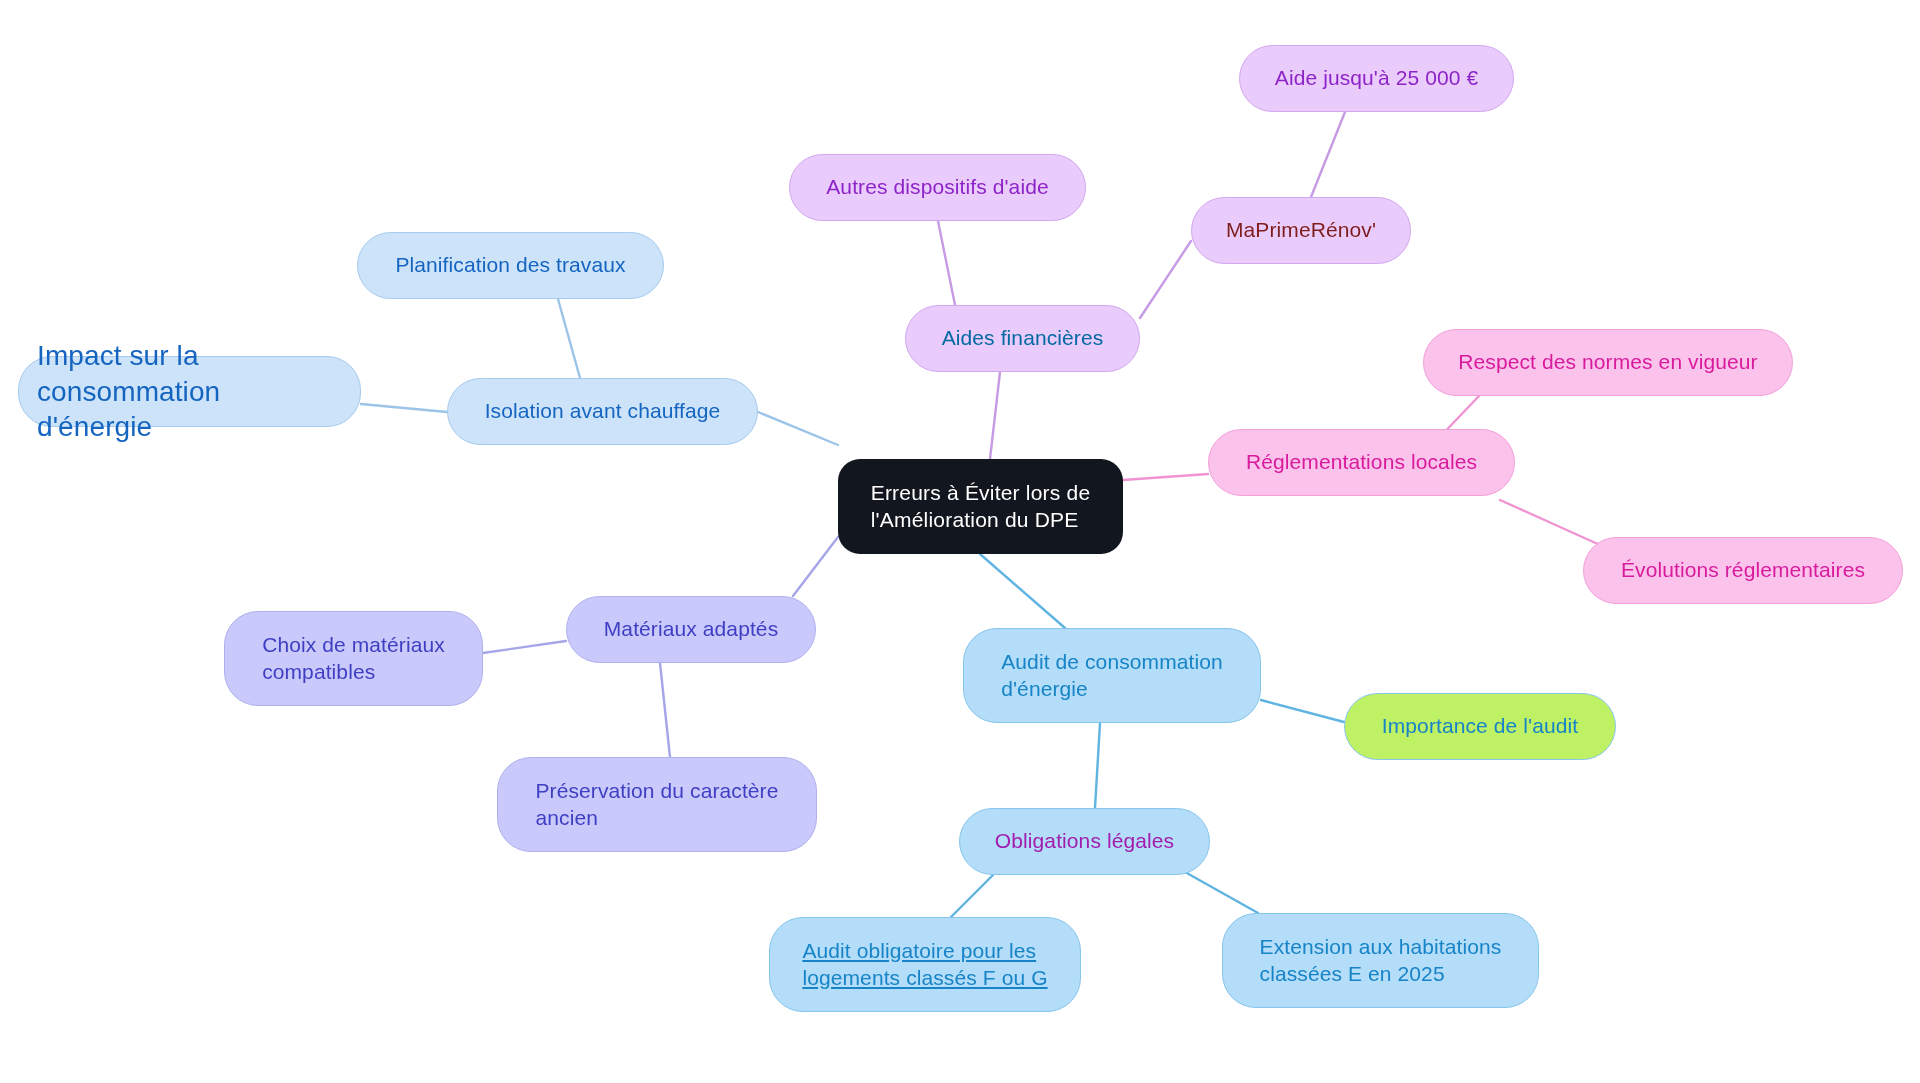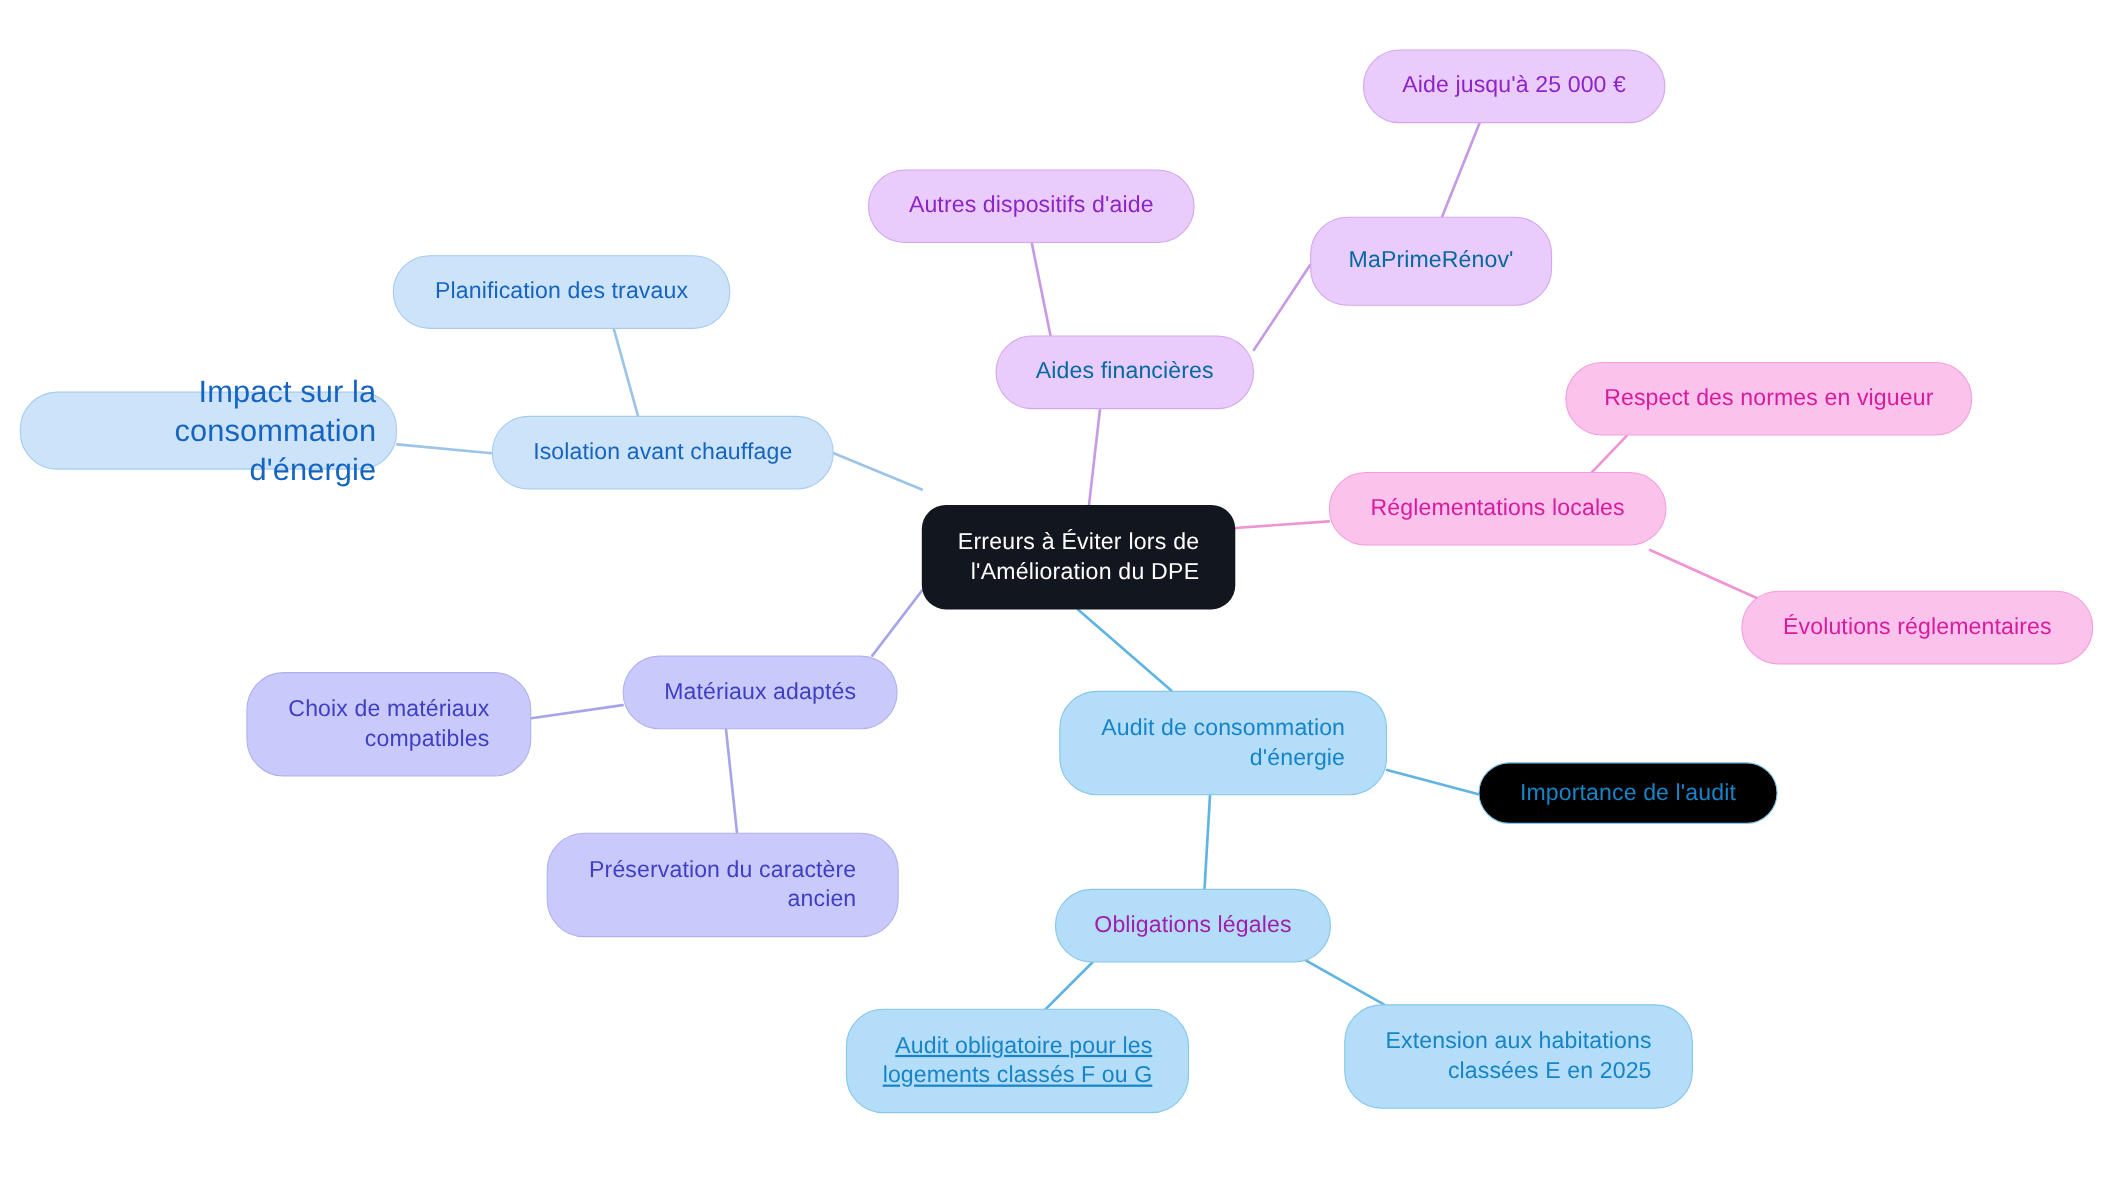--- a/index.html
+++ b/index.html
@@ -26,21 +26,21 @@
     width: 1920px;
     height: 1083px;
     pointer-events: none;
   }
   .node {
     position: absolute;
     box-sizing: border-box;
     display: flex;
     align-items: center;
     justify-content: center;
-    text-align: right;
+    text-align: left;
     border-radius: 34px;
     border: 1.5px solid transparent;
     line-height: 1.28;
     white-space: pre-line;
     padding: 6px 18px;
     letter-spacing: 0.1px;
   }
   .node-root {
     border-radius: 22px;
     border: none;
@@ -76,33 +76,33 @@
       <path d="M 1185 872 L 1258 913" fill="none" stroke="#5fb4e2" stroke-width="2.4" stroke-linecap="round"></path>
     </svg>
   <div id="node-layer">
       <div class="node node-root" style="left: 838px; top: 459px; width: 285px; height: 95px; font-size: 21px; background: rgb(18, 22, 31); color: rgb(255, 255, 255); border-color: transparent;"><span class="node-text">Erreurs à Éviter lors de
 l'Amélioration du DPE</span></div>
       <div class="node" style="left: 447px; top: 378px; width: 311px; height: 67px; font-size: 21px; background: rgb(204, 227, 249); color: rgb(21, 101, 192); border-color: rgb(166, 203, 238);"><span class="node-text">Isolation avant chauffage</span></div>
       <div class="node" style="left: 18px; top: 356px; width: 343px; height: 71px; font-size: 28px; background: rgb(204, 227, 249); color: rgb(21, 101, 192); border-color: rgb(166, 203, 238);"><span class="node-text">Impact sur la consommation
 d'énergie</span></div>
       <div class="node" style="left: 357px; top: 232px; width: 307px; height: 67px; font-size: 21px; background: rgb(204, 227, 249); color: rgb(21, 101, 192); border-color: rgb(166, 203, 238);"><span class="node-text">Planification des travaux</span></div>
       <div class="node" style="left: 905px; top: 305px; width: 235px; height: 67px; font-size: 21px; background: rgb(233, 204, 251); color: #0369a1; border-color: rgb(211, 166, 239);"><span class="node-text">Aides financières</span></div>
-      <div class="node" style="left: 1191px; top: 197px; width: 220px; height: 81px; font-size: 21px; background: rgb(233, 204, 251); color: #0369a1; border-color: rgb(211, 166, 239);"><span class="node-text">MaPrimeRénov'</span></div>
+      <div class="node" style="left: 1191px; top: 197px; width: 220px; height: 67px; font-size: 21px; background: rgb(233, 204, 251); color: #7f1d1d; border-color: rgb(211, 166, 239);"><span class="node-text">MaPrimeRénov'</span></div>
       <div class="node" style="left: 1239px; top: 45px; width: 275px; height: 67px; font-size: 21px; background: rgb(233, 204, 251); color: rgb(142, 36, 200); border-color: rgb(211, 166, 239);"><span class="node-text">Aide jusqu'à 25 000 €</span></div>
       <div class="node" style="left: 789px; top: 154px; width: 297px; height: 67px; font-size: 21px; background: rgb(233, 204, 251); color: rgb(142, 36, 200); border-color: rgb(211, 166, 239);"><span class="node-text">Autres dispositifs d'aide</span></div>
       <div class="node" style="left: 1208px; top: 429px; width: 307px; height: 67px; font-size: 21px; background: rgb(251, 194, 236); color: rgb(216, 27, 156); border-color: rgb(244, 158, 217);"><span class="node-text">Réglementations locales</span></div>
       <div class="node" style="left: 1423px; top: 329px; width: 370px; height: 67px; font-size: 21px; background: rgb(251, 194, 236); color: rgb(216, 27, 156); border-color: rgb(244, 158, 217);"><span class="node-text">Respect des normes en vigueur</span></div>
       <div class="node" style="left: 1583px; top: 537px; width: 320px; height: 67px; font-size: 21px; background: rgb(251, 194, 236); color: rgb(216, 27, 156); border-color: rgb(244, 158, 217);"><span class="node-text">Évolutions réglementaires</span></div>
       <div class="node" style="left: 566px; top: 596px; width: 250px; height: 67px; font-size: 21px; background: rgb(201, 201, 251); color: rgb(63, 63, 196); border-color: rgb(176, 176, 239);"><span class="node-text">Matériaux adaptés</span></div>
       <div class="node" style="left: 224px; top: 611px; width: 259px; height: 95px; font-size: 21px; background: rgb(201, 201, 251); color: rgb(63, 63, 196); border-color: rgb(176, 176, 239);"><span class="node-text">Choix de matériaux
 compatibles</span></div>
       <div class="node" style="left: 497px; top: 757px; width: 320px; height: 95px; font-size: 21px; background: rgb(201, 201, 251); color: rgb(63, 63, 196); border-color: rgb(176, 176, 239);"><span class="node-text">Préservation du caractère
 ancien</span></div>
       <div class="node" style="left: 963px; top: 628px; width: 298px; height: 95px; font-size: 21px; background: rgb(179, 221, 248); color: rgb(23, 132, 199); border-color: rgb(134, 197, 236);"><span class="node-text">Audit de consommation
 d'énergie</span></div>
-      <div class="node" style="left: 1344px; top: 693px; width: 272px; height: 56px; font-size: 21px; background: #000000; color: rgb(23, 132, 199); border-color: rgb(134, 197, 236);"><span class="node-text">Importance de l'audit</span></div>
+      <div class="node" style="left: 1344px; top: 693px; width: 272px; height: 67px; font-size: 21px; background: #bef264; color: rgb(23, 132, 199); border-color: rgb(134, 197, 236);"><span class="node-text">Importance de l'audit</span></div>
       <div class="node" style="left: 959px; top: 808px; width: 251px; height: 67px; font-size: 21px; background: rgb(179, 221, 248); color: #a21caf; border-color: rgb(134, 197, 236);"><span class="node-text">Obligations légales</span></div>
       <div class="node" style="left: 769px; top: 917px; width: 312px; height: 95px; font-size: 21px; background: rgb(179, 221, 248); color: rgb(23, 132, 199); border-color: rgb(134, 197, 236); text-decoration: underline;"><span class="node-text">Audit obligatoire pour les
 logements classés F ou G</span></div>
       <div class="node" style="left: 1222px; top: 913px; width: 317px; height: 95px; font-size: 21px; background: rgb(179, 221, 248); color: rgb(23, 132, 199); border-color: rgb(134, 197, 236);"><span class="node-text">Extension aux habitations
 classées E en 2025</span></div>
     </div>
 </div>
 
 </body></html>

